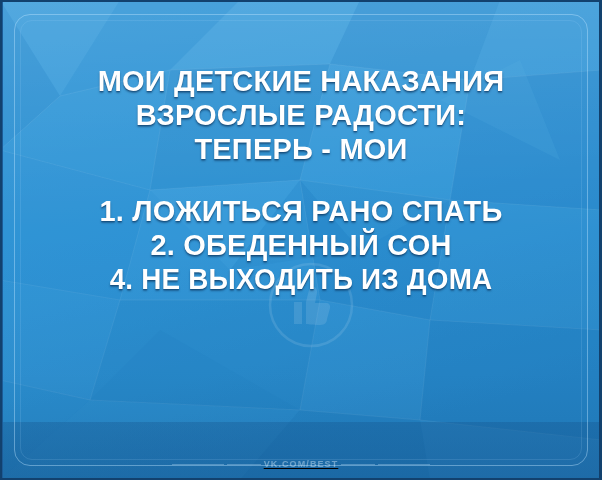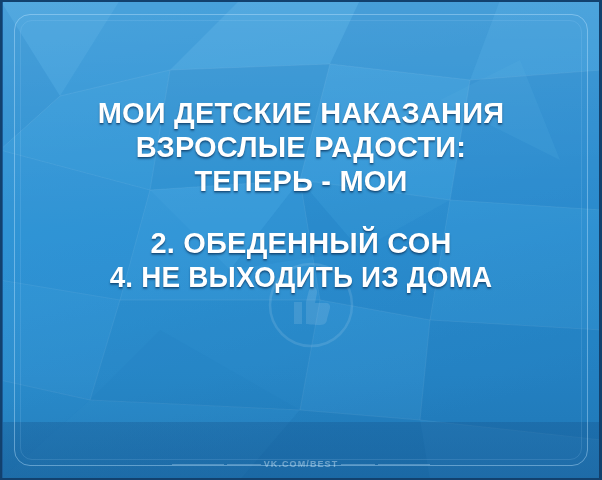--- a/index.html
+++ b/index.html
@@ -103,21 +103,21 @@
     position: absolute;
     inset: 0;
     z-index: 20;
     display: flex;
     flex-direction: column;
     align-items: center;
     pointer-events: none;
   }
 
   .headline {
-    margin-top: 96px;
+    margin-top: 64px;
     width: 100%;
     text-align: center;
   }
   .list {
     margin-top: 28px;
     width: 100%;
     text-align: center;
   }
 
   .tline {
@@ -139,20 +139,21 @@
   .footer-wm {
     position: absolute;
     left: 0; right: 0;
     bottom: 11px;
     z-index: 25;
     display: flex;
     align-items: center;
     justify-content: center;
     gap: 3px;
     pointer-events: none;
+    text-decoration: underline;
   }
   .footer-wm .rule {
     width: 52px;
     height: 1px;
     background: rgba(210,236,255,0.30);
   }
   .footer-wm .rule.short { width: 34px; }
   .footer-wm .wm-text {
     color: rgba(224,243,255,0.42);
     font-family: "Liberation Sans", sans-serif;
@@ -238,20 +239,21 @@
 
   <div class="content">
 
     <div class="headline">
       <span class="tline">МОИ ДЕТСКИЕ НАКАЗАНИЯ</span>
       <span class="tline">ВЗРОСЛЫЕ РАДОСТИ:</span>
       <span class="tline">ТЕПЕРЬ - МОИ</span>
     </div>
 
     <div class="list">
+      <span class="tline">1. ЛОЖИТЬСЯ РАНО СПАТЬ</span>
       <span class="tline">2. ОБЕДЕННЫЙ СОН</span>
       <span class="tline tight">4. НЕ ВЫХОДИТЬ ИЗ ДОМА</span>
     </div>
 
   </div>
 
   <div class="footer-wm">
     <span class="rule"></span>
     <span class="rule short"></span>
     <span class="wm-text">VK.COM/BEST</span>

